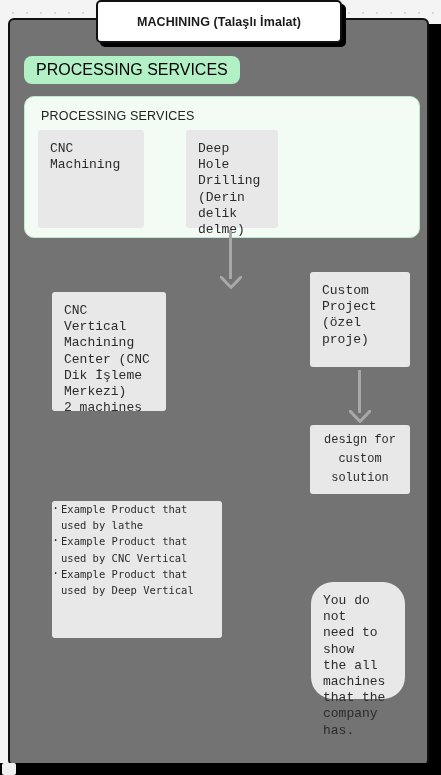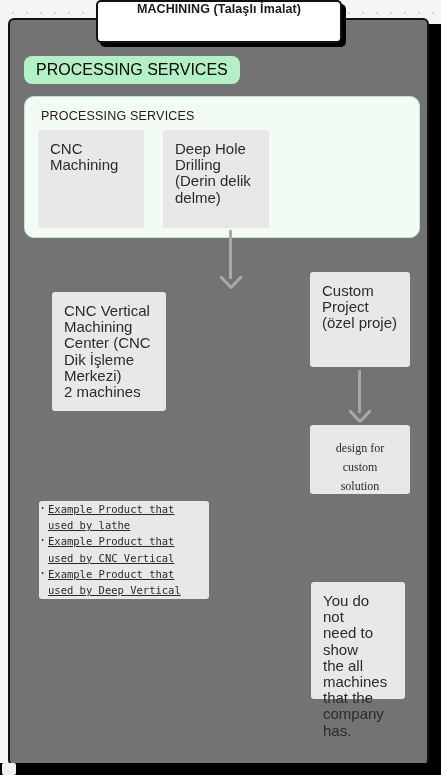--- a/index.html
+++ b/index.html
@@ -55,21 +55,21 @@
   #title-banner {
     position: absolute;
     left: 96px;
     top: 0px;
     width: 246px;
     height: 43px;
     background: #ffffff;
     border: 2.5px solid #111111;
     border-radius: 5px;
     display: flex;
-    align-items: flex-start;
+    align-items: center;
     justify-content: center;
   }
   #title-banner-label {
     font-size: 12.5px;
     font-weight: bold;
     color: #1a1a1a;
     letter-spacing: 0.1px;
     white-space: nowrap;
   }
 
@@ -107,48 +107,48 @@
   }
 
   
   .card {
     position: absolute;
     background: #e8e8e8;
     border-radius: 3px;
     color: #2b2b2b;
   }
   .card-mono {
-    font-family: Liberation Sans, sans-serif;
-    font-size: 15px;
+    font-family: Liberation Mono, monospace;
+    font-size: 13px;
     line-height: 16.2px;
     white-space: pre-line;
     padding: 11px 12px;
   }
   .card-sans {
-    font-family: Liberation Serif, serif;
+    font-family: Liberation Mono, monospace;
     font-size: 12px;
     line-height: 19px;
     text-align: center;
     white-space: pre-line;
-    padding: 14px 10px;
+    padding: 6px 10px;
   }
 
   
   #card-cnc-machining  { left: 28px;  top: 110px; width: 106px; height: 98px; }
-  #card-deep-hole      { left: 153px; top: 110px; width: 106px; height: 98px; }
+  #card-deep-hole      { left: 176px; top: 110px; width: 92px; height: 98px; }
 
   
   #card-cnc-vertical   { left: 42px;  top: 272px; width: 114px; height: 119px; }
   #card-give-more-info { left: 170px; top: 280px; width: 104px; height: 144px; }
   #card-custom-project { left: 300px; top: 252px; width: 100px; height: 95px; }
   #card-design-custom  { left: 300px; top: 405px; width: 100px; height: 69px; }
 
   
-  #card-examples       { left: 29px;  top: 481px; width: 170px; height: 98px; text-decoration: underline; }
-  #card-note           { left: 301px; top: 562px; width: 94px; height: 117px; }
+  #card-examples       { left: 42px;  top: 481px; width: 170px; height: 137px; }
+  #card-note           { left: 301px; top: 562px; width: 94px; height: 117px; border-radius: 22px; }
 
   
   #examples-list {
     list-style: none;
     font-family: "DejaVu Sans Mono", "Liberation Mono", monospace;
     font-size: 10.5px;
     line-height: 16.2px;
     color: #2b2b2b;
     padding: 0;
     margin: 0;

